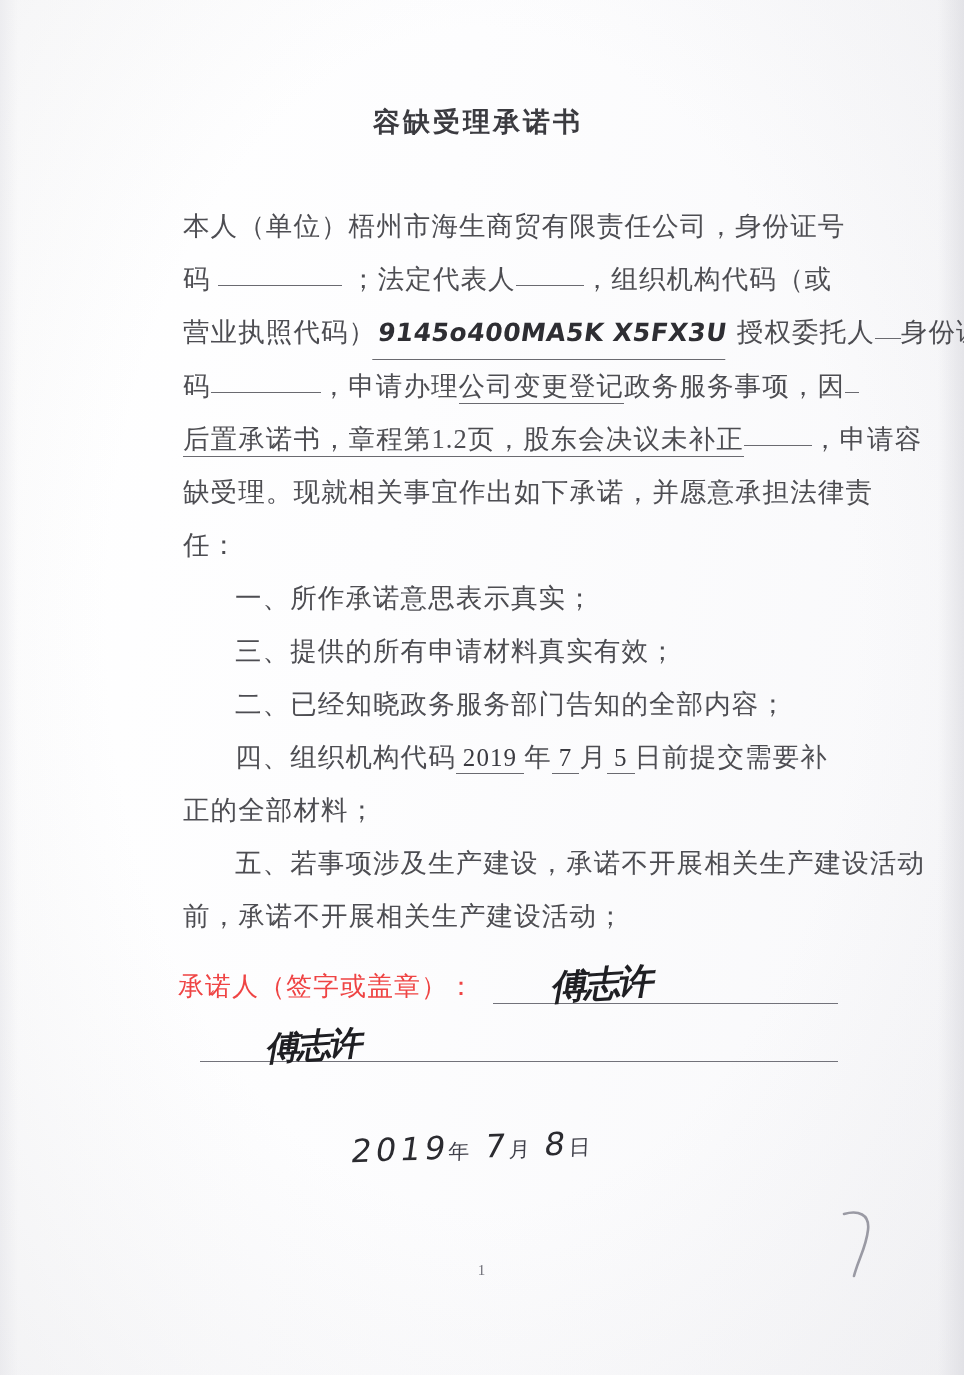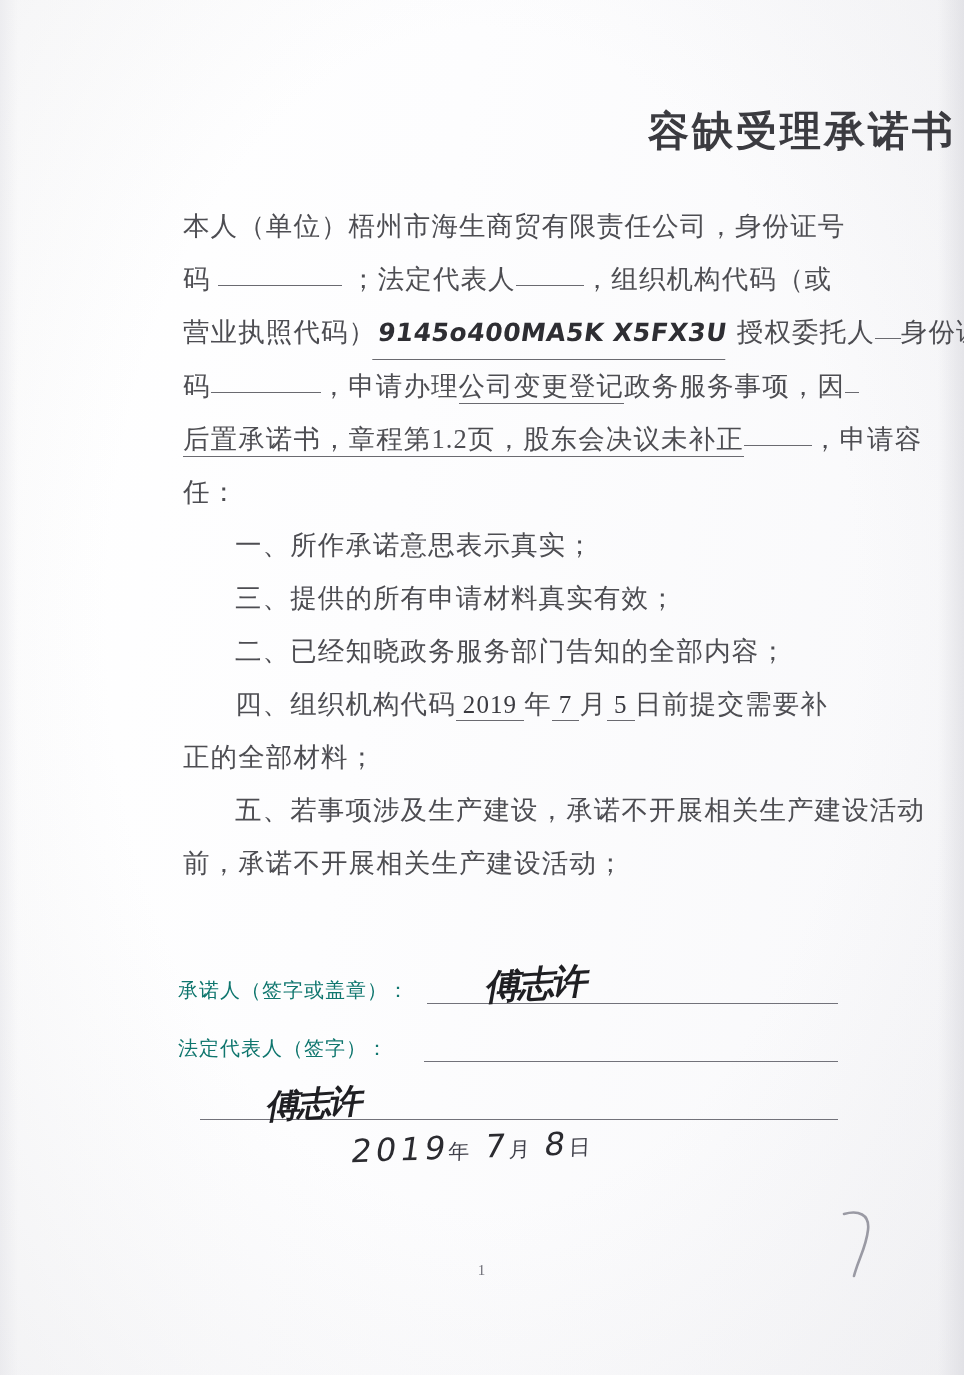--- a/index.html
+++ b/index.html
@@ -38,24 +38,24 @@
     width: 18px;
     background: linear-gradient(to left, rgba(230,230,234,0) 0%, rgba(222,222,228,0.4) 100%);
     pointer-events: none;
   }
 
   .doc-title {
     position: absolute;
     top: 104px;
     left: 0;
     width: 956px;
-    text-align: right;
+    text-align: center;
     font-family: "Liberation Sans", "DejaVu Sans", sans-serif;
     font-weight: bold;
-    font-size: 41px;
+    font-size: 27px;
     letter-spacing: 3px;
     color: #3b3b40;
   }
 
   .body-block {
     position: absolute;
     left: 136px;
     top: 200px;
     width: 700px;
   }
@@ -116,23 +116,23 @@
     top: 962px;
     width: 660px;
   }
   .sig-row {
     display: flex;
     align-items: flex-end;
     height: 42px;
     margin-bottom: 16px;
   }
   .sig-label {
-    font-size: 20px;
+    font-size: 26px;
     letter-spacing: 1px;
-    color: #0f766e;
+    color: #ef4444;
     white-space: nowrap;
   }
   .sig-line {
     flex: 1;
     border-bottom: 1.4px solid #72727a;
     margin-left: 10px;
     height: 1px;
     position: relative;
   }
   .sig-row.r1 .sig-line { margin-left: 18px; }
@@ -221,20 +221,21 @@
     </div>
 
     <div class="line">
       <span>码</span><span class="blank w3"></span><span>，申请办理</span><span class="u">公司变更登记</span><span>政务服务事项，因</span><span class="blank w5"></span>
     </div>
 
     <div class="line">
       <span class="u">后置承诺书，章程第1.2页，股东会决议未补正</span><span class="blank w2"></span><span>，申请容</span>
     </div>
 
+    <div class="line">缺受理。现就相关事宜作出如下承诺，并愿意承担法律责</div>
     <div class="line">任：</div>
 
     <div class="line indent">
       <span>一、</span><span>所作承诺意思表示真实；</span>
     </div>
     <div class="line indent">
       <span>三、</span><span>提供的所有申请材料真实有效；</span>
     </div>
     <div class="line indent">
       <span>二、</span><span>已经知晓政务服务部门告知的全部内容；</span>
@@ -250,26 +251,20 @@
 
   </div>
 
   <div class="sig-block">
     <div class="sig-row r1">
       <span class="sig-label">承诺人（签字或盖章）：</span>
       <span class="sig-line">
         <span class="signature">傅志许</span>
       </span>
     </div>
-    <div class="sig-row r2">
-      <span class="sig-label">法定代表人（签字）：</span>
-      <span class="sig-line">
-        <span class="signature"></span>
-      </span>
-    </div>
     <div class="sig-row r3">
       <span class="sig-line">
         <span class="signature s2">傅志许</span>
       </span>
     </div>
   </div>
 
   <div class="date-hand">
     <span>2019</span><span class="unit">年</span>
     <span>7</span><span class="unit">月</span>

